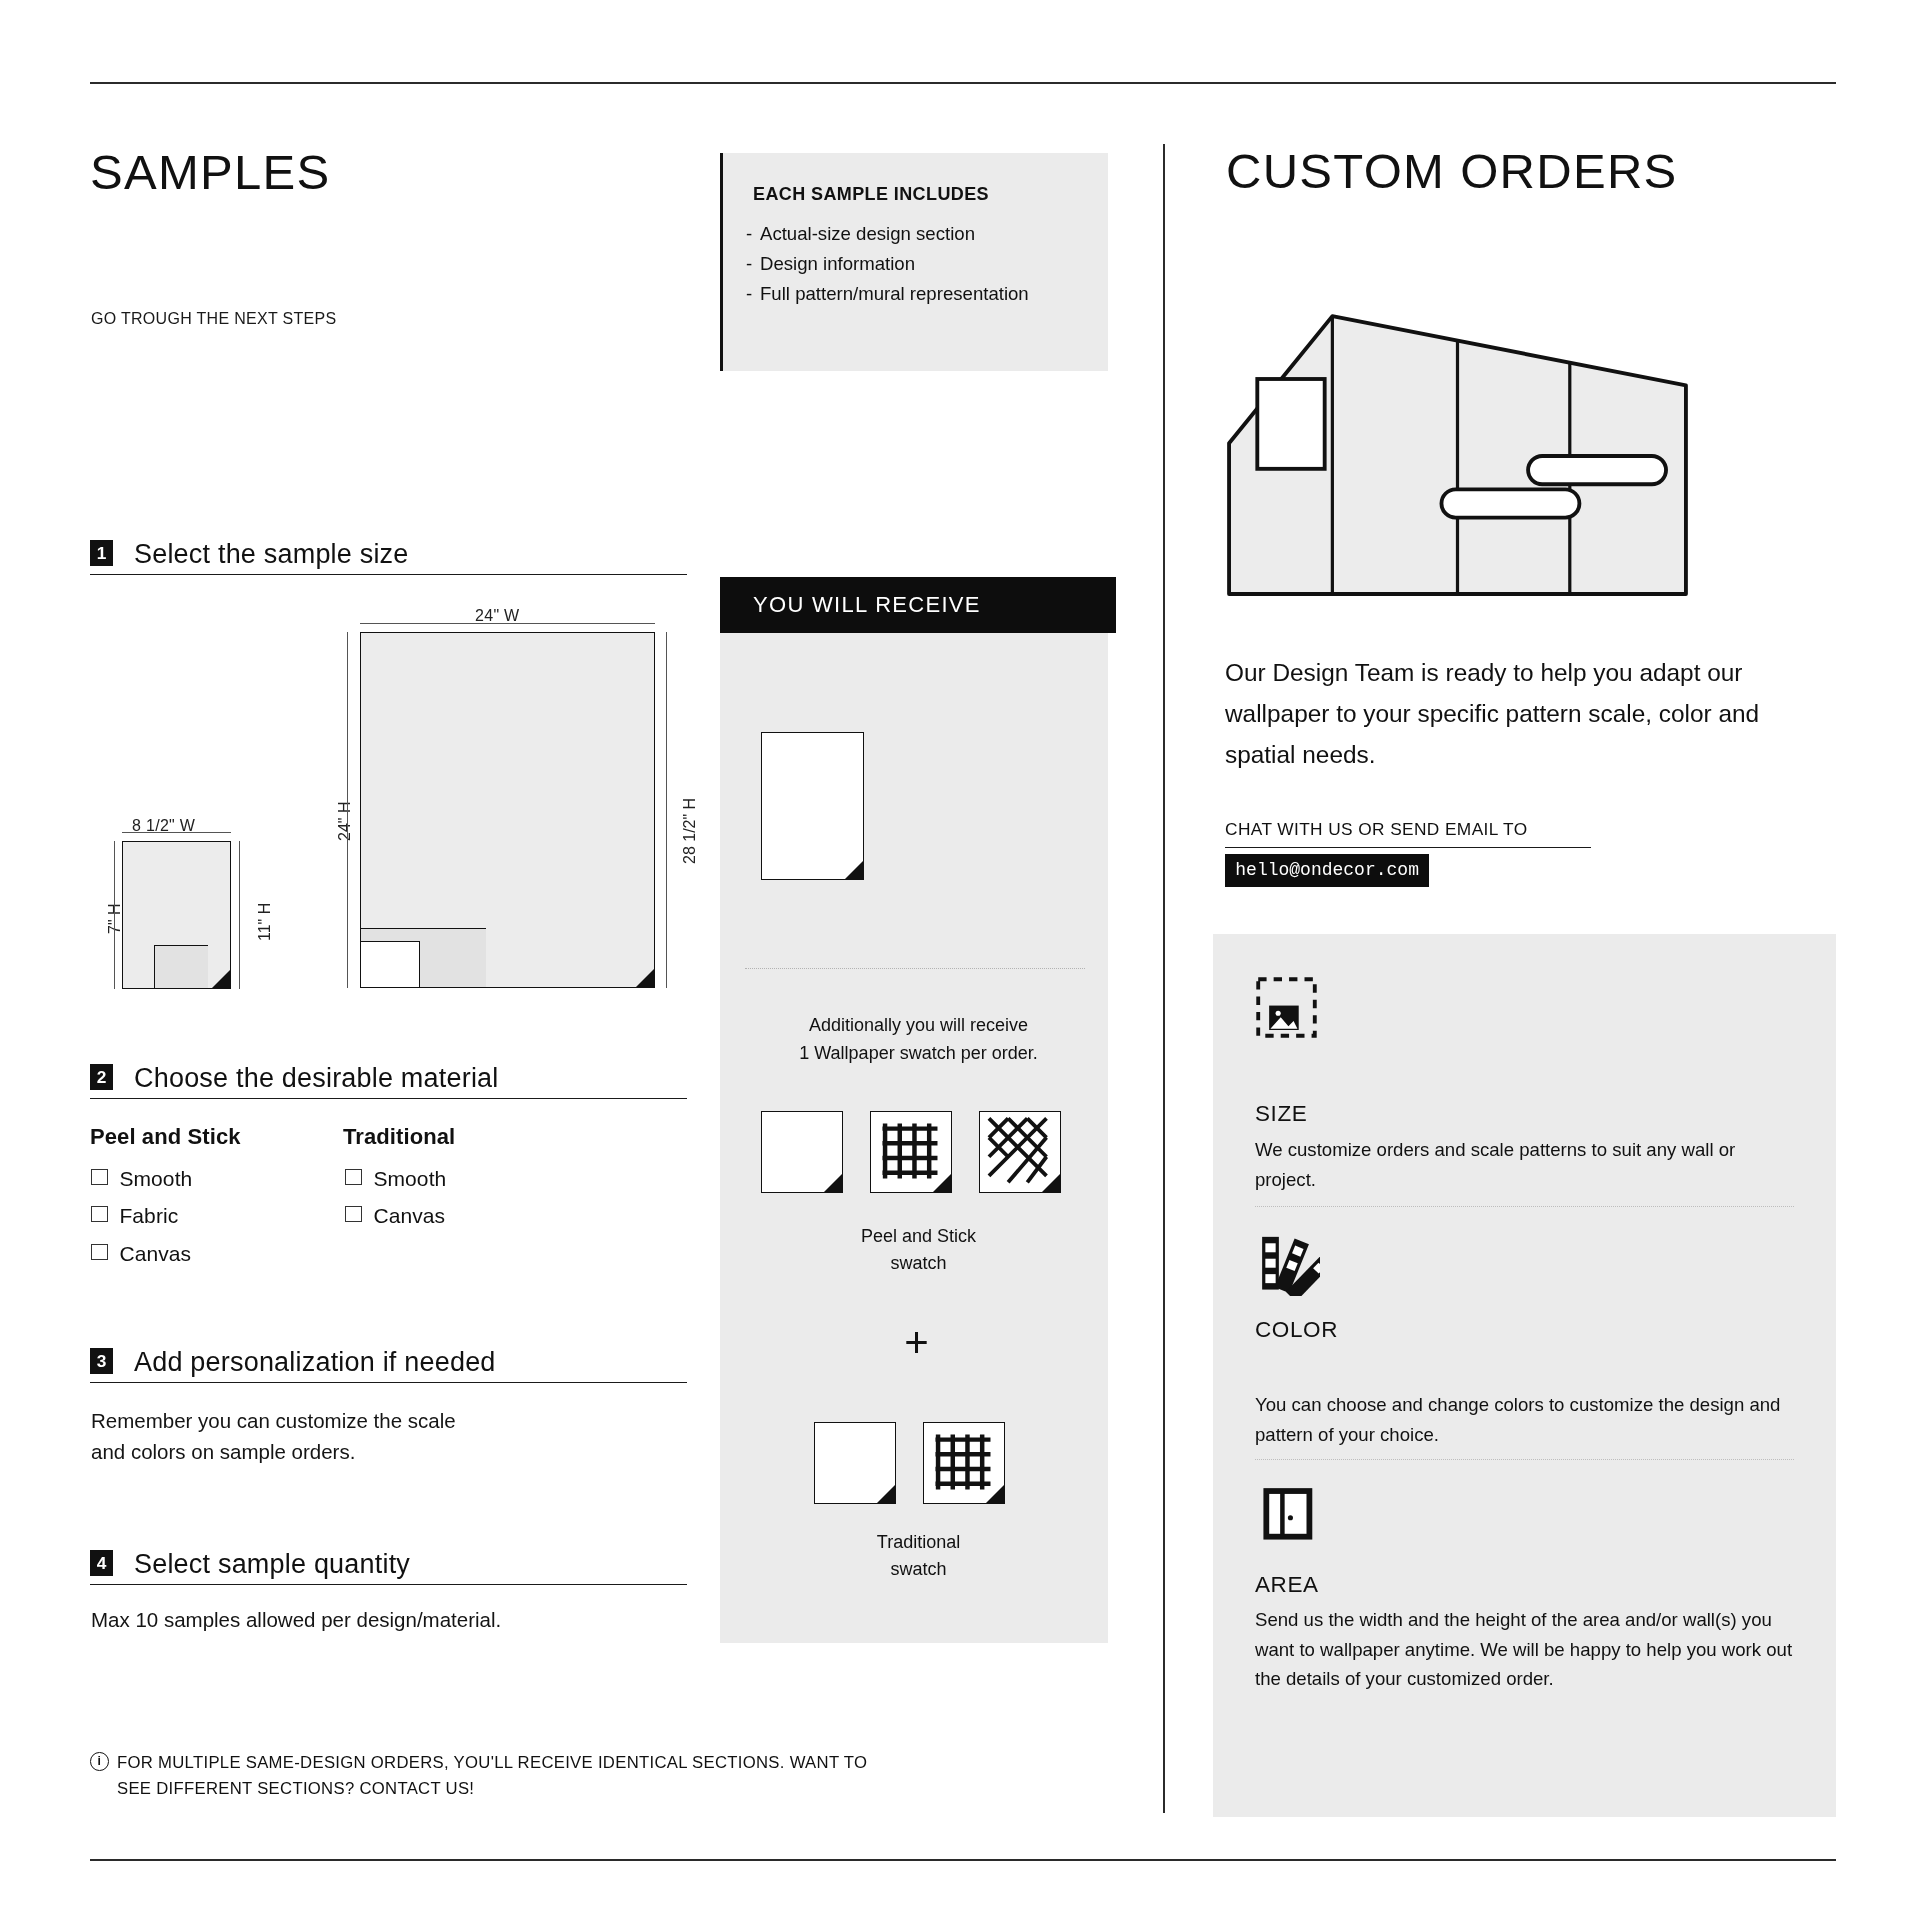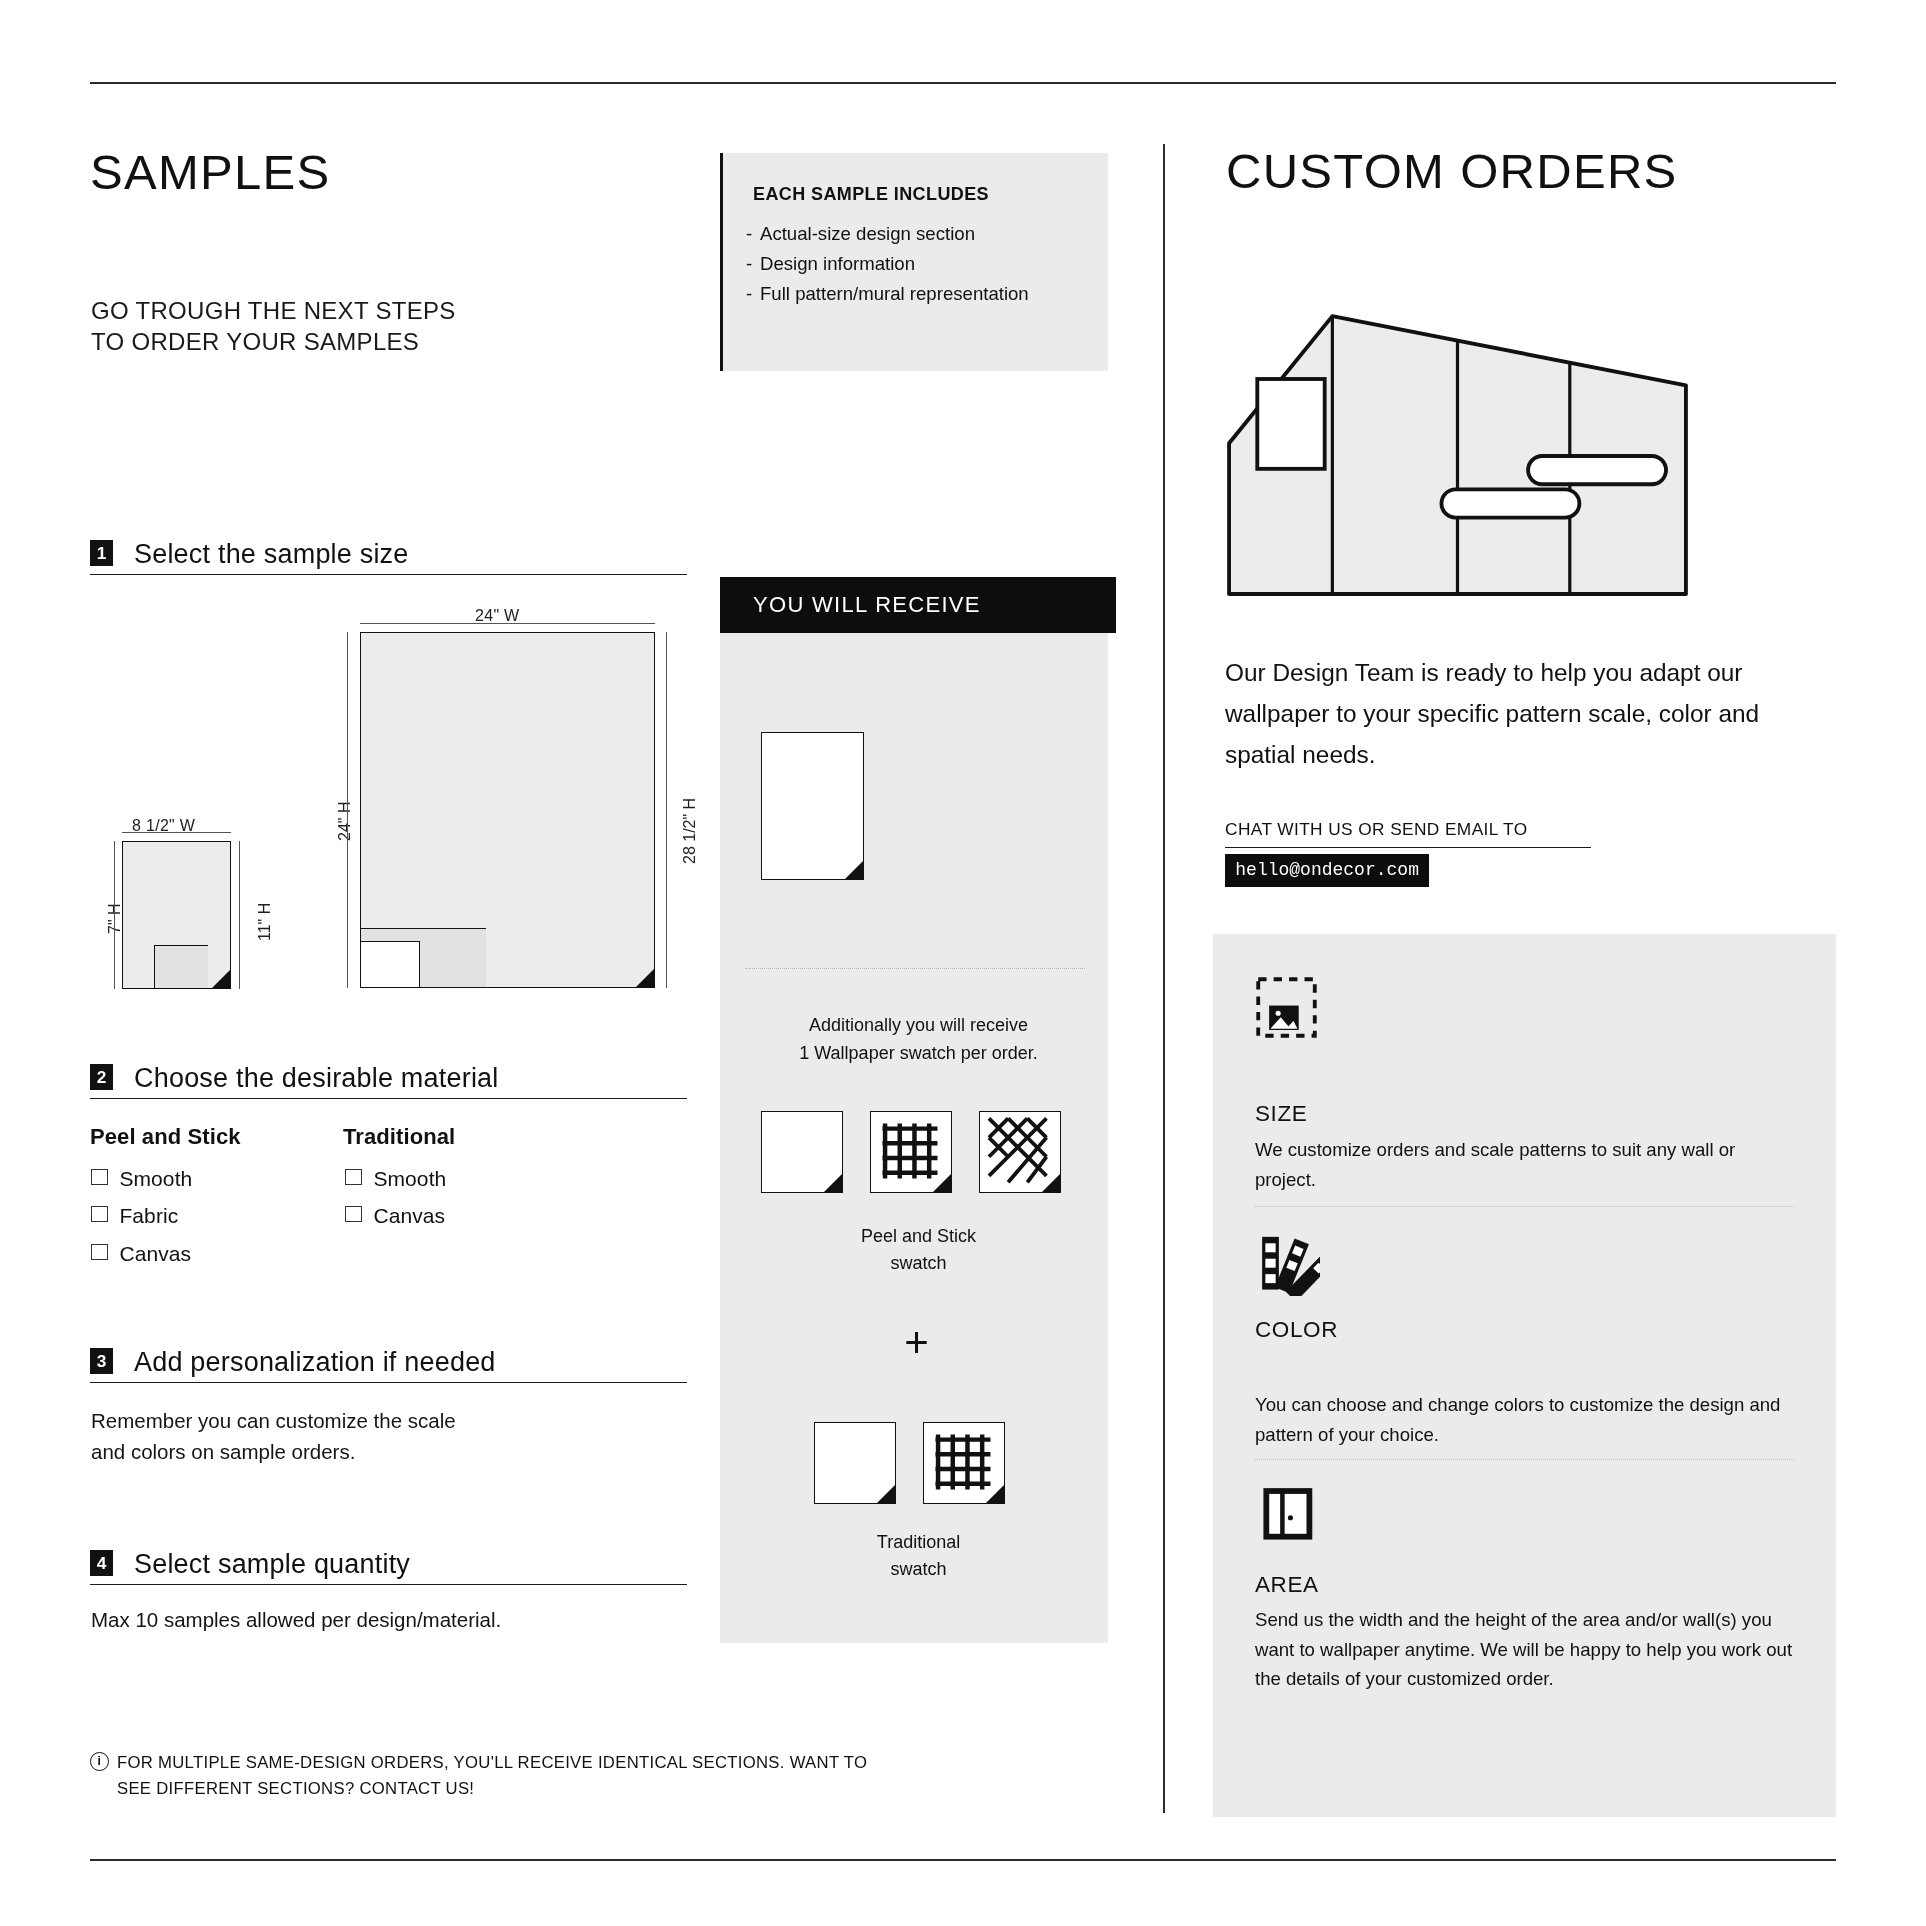--- a/index.html
+++ b/index.html
@@ -50,22 +50,22 @@
     left: 90px;
     top: 144px;
     font-size: 49px;
     letter-spacing: 1.3px;
     font-weight: 400;
     color: #111;
   }
   .samples-sub {
     position: absolute;
     left: 91px;
-    top: 295px;
-    font-size: 24px;
+    top: 303px;
+    font-size: 16px;
     line-height: 31px;
     letter-spacing: 0.3px;
     color: #1a1a1a;
     width: 488px;
   }
 
   
   .includes-box {
     position: absolute;
     left: 720px;
@@ -437,21 +437,20 @@
 
 <div class="page">
 
   <div class="rule-top"></div>
   <div class="rule-bottom"></div>
   <div class="divider-v"></div>
 
   <div class="samples-title">SAMPLES</div>
   <div class="samples-sub">
     <div>GO TROUGH THE NEXT STEPS</div>
-    <div>TO ORDER YOUR SAMPLES</div>
   </div>
 
   <div class="includes-box"></div>
   <div class="includes-bar"></div>
   <div class="includes-title">EACH SAMPLE INCLUDES</div>
   <div class="includes-list">
     <div class="li">
         <span class="dash">-</span>
         <span>Actual-size design section</span>
       </div>

